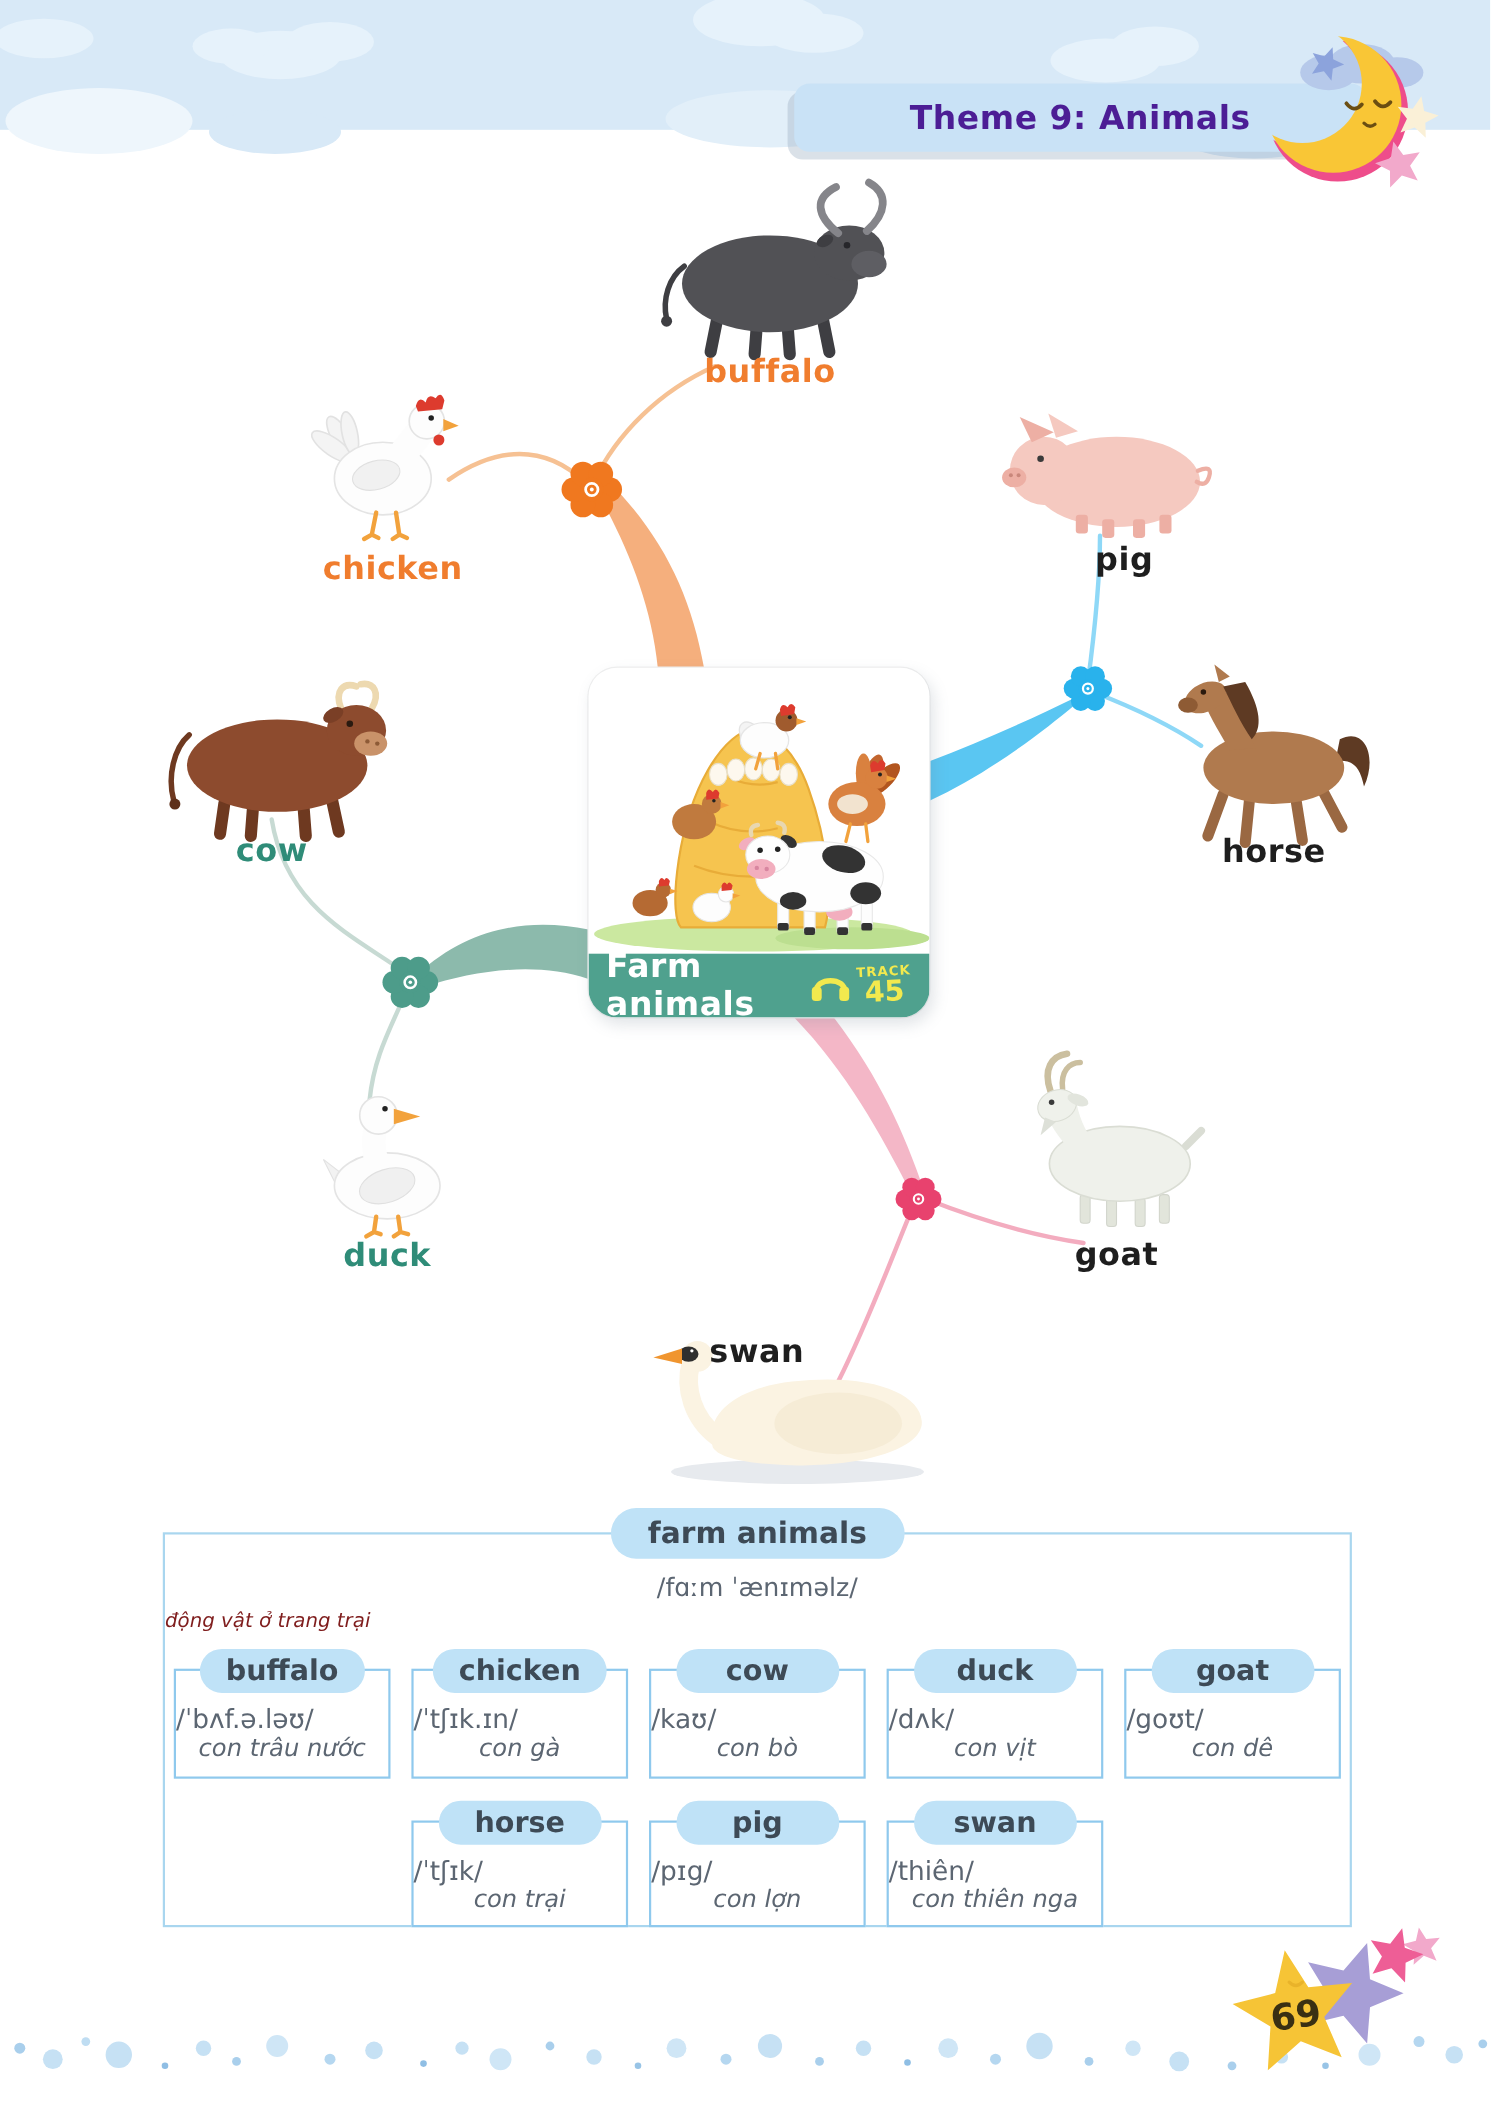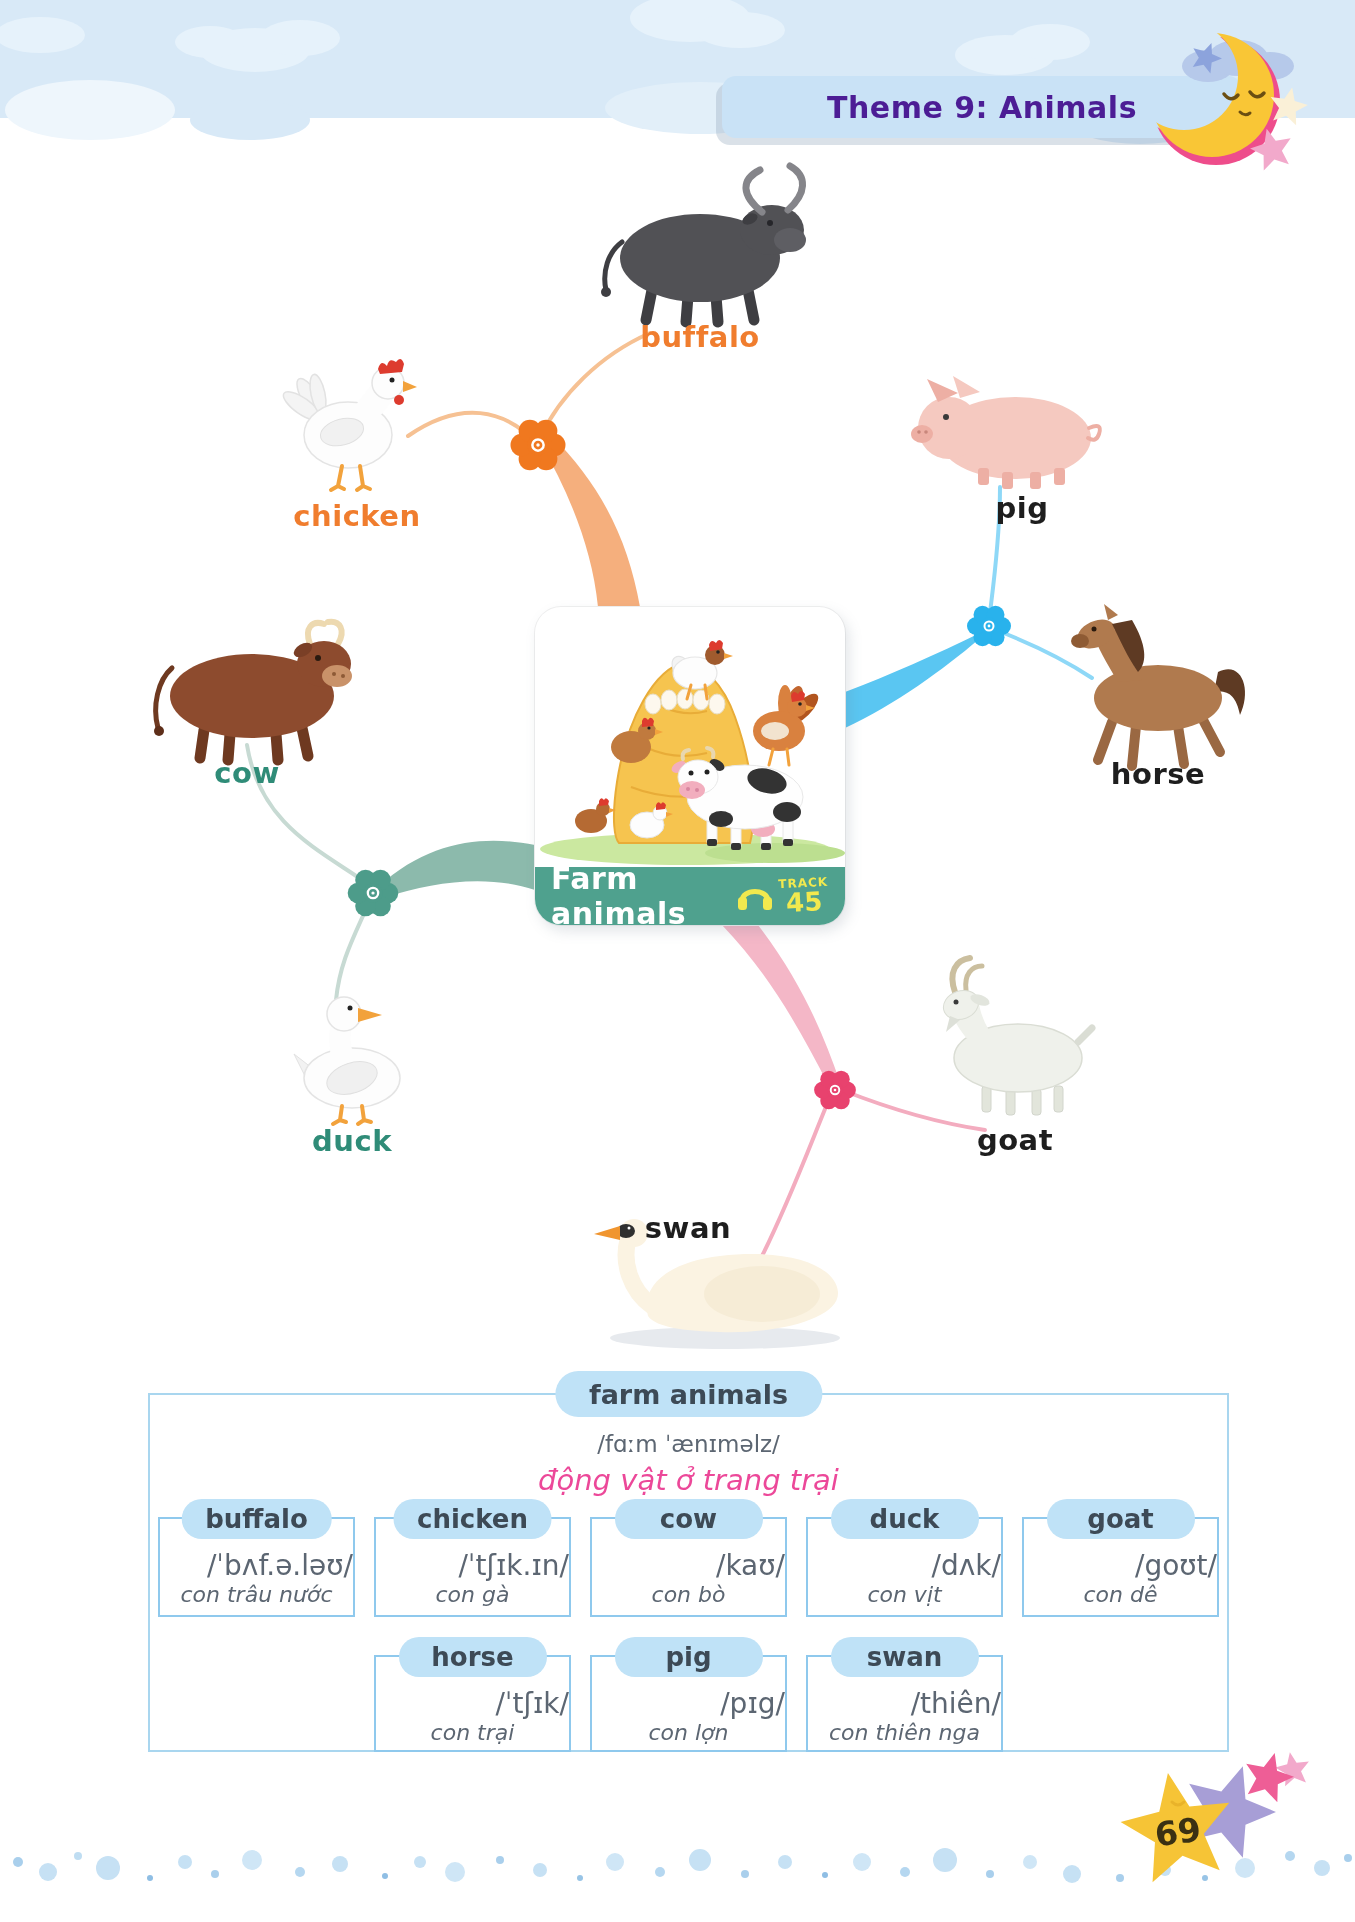--- a/index.html
+++ b/index.html
@@ -38,32 +38,32 @@
 
   
   .vocab-table{position:absolute;left:148px;top:1393px;width:1077px;height:355px;
     border:2px solid #A9D6EF;z-index:2;background:#fff;}
   .group-pill{position:absolute;left:50%;top:-24px;transform:translateX(-50%);
     height:46px;padding:0 34px;border-radius:23px;background:#BFE2F7;
     display:flex;align-items:center;}
   .group-pill span{font-size:27px;font-weight:bold;color:#3D4A56;}
   .group-ipa{position:absolute;top:36px;width:100%;text-align:center;
     font-size:23px;color:#5C6672;}
-  .group-vi{position:absolute;top:68px;width:100%;text-align:center;
-    font-size:29px;color:#ec4899;font-style:italic;}
+  .group-vi{position:absolute;top:68px;width:100%;
+    font-size:18px;color:#7f1d1d;font-style:italic;}
   .vrow{position:absolute;left:8px;right:8px;display:flex;gap:19px;}
   .vrow.r1{top:122px;} .vrow.r2{top:260px;}
   .vcard{flex:1;height:96px;border:2px solid #8FC9ED;position:relative;background:#fff;}
   .vrow.r2 .vcard{height:93px;}
   .vcard.ghost{visibility:hidden;}
   .word-pill{position:absolute;left:50%;top:-20px;transform:translateX(-50%);
     height:40px;min-width:148px;padding:0 24px;border-radius:20px;background:#BFE2F7;
     display:flex;align-items:center;justify-content:center;box-sizing:border-box;}
   .word-pill span{font-size:26px;font-weight:bold;color:#3D4A56;white-space:nowrap;}
-  .vcard .ipa{margin-top:30px;text-align:right;font-size:28px;color:#5C6672;}
+  .vcard .ipa{margin-top:30px;text-align:left;font-size:24px;color:#5C6672;}
   .vcard .vi{margin-top:0;text-align:center;font-size:22px;color:#5C6672;font-style:italic;}
 
   
   #footer-svg{position:absolute;left:0;top:1740px;z-index:2;}
   .page-number{position:absolute;left:1178px;top:1832px;transform:translate(-50%,-50%) rotate(-8deg);
     font-size:33px;font-weight:bold;color:#3A3013;z-index:6;}
 </style>
 </head>
 <body>
 

